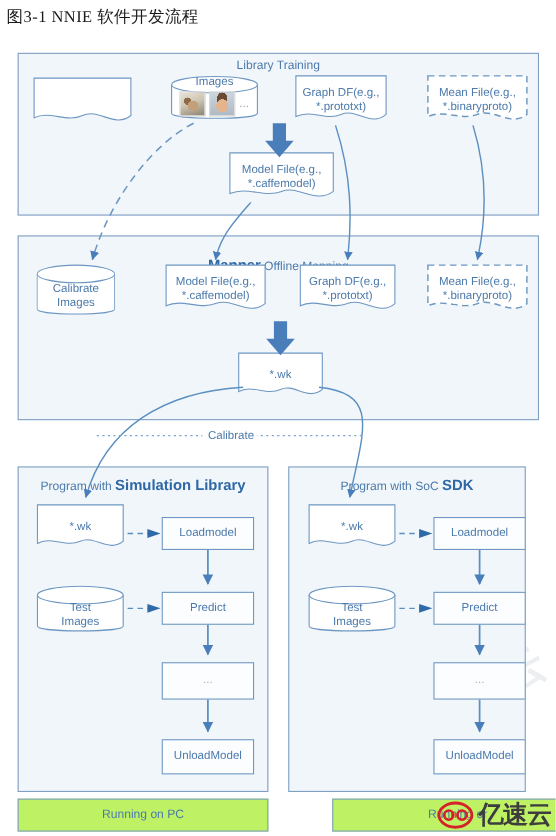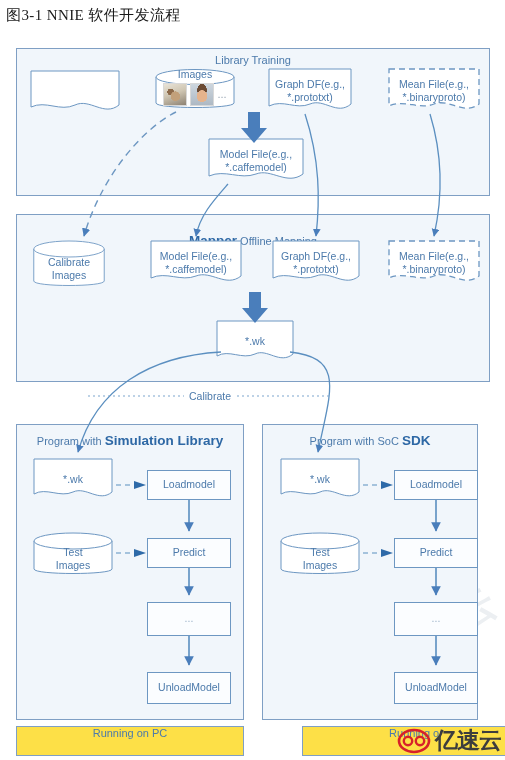--- a/index.html
+++ b/index.html
@@ -14,22 +14,22 @@
   #panel-training{left:16px;top:48px;width:474px;height:148px;}
   #panel-mapper{left:16px;top:214px;width:474px;height:168px;}
   #panel-sim{left:16px;top:424px;width:228px;height:296px;}
   #panel-soc{left:262px;top:424px;width:216px;height:296px;}
 
   .panel-title{position:absolute;top:5px;left:0;width:100%;text-align:center;
     font-size:11px;color:#4c7aab;white-space:nowrap;}
   .panel-title b{font-size:13.5px;color:#2e68a5;}
 
   .footer-bar{position:absolute;left:16px;width:228px;height:30px;top:726px;
-    background:#fde047;border:1px solid #7f9fc4;box-sizing:border-box;
-    display:flex;align-items:flex-start;justify-content:center;font-size:11px;color:#4c7aab;}
+    background:#bef264;border:1px solid #7f9fc4;box-sizing:border-box;
+    display:flex;align-items:center;justify-content:center;font-size:11px;color:#4c7aab;}
   #footer-soc{left:262px;margin-left:40px;}
 
   
   .node{position:absolute;box-sizing:border-box;display:flex;align-items:center;
     justify-content:center;text-align:center;font-size:10.5px;line-height:1.25;
     color:#4c7aab;background:#ffffff;}
 
   .rect{border:1px solid #6d97c2;background:#fbfdff;}
 
   

